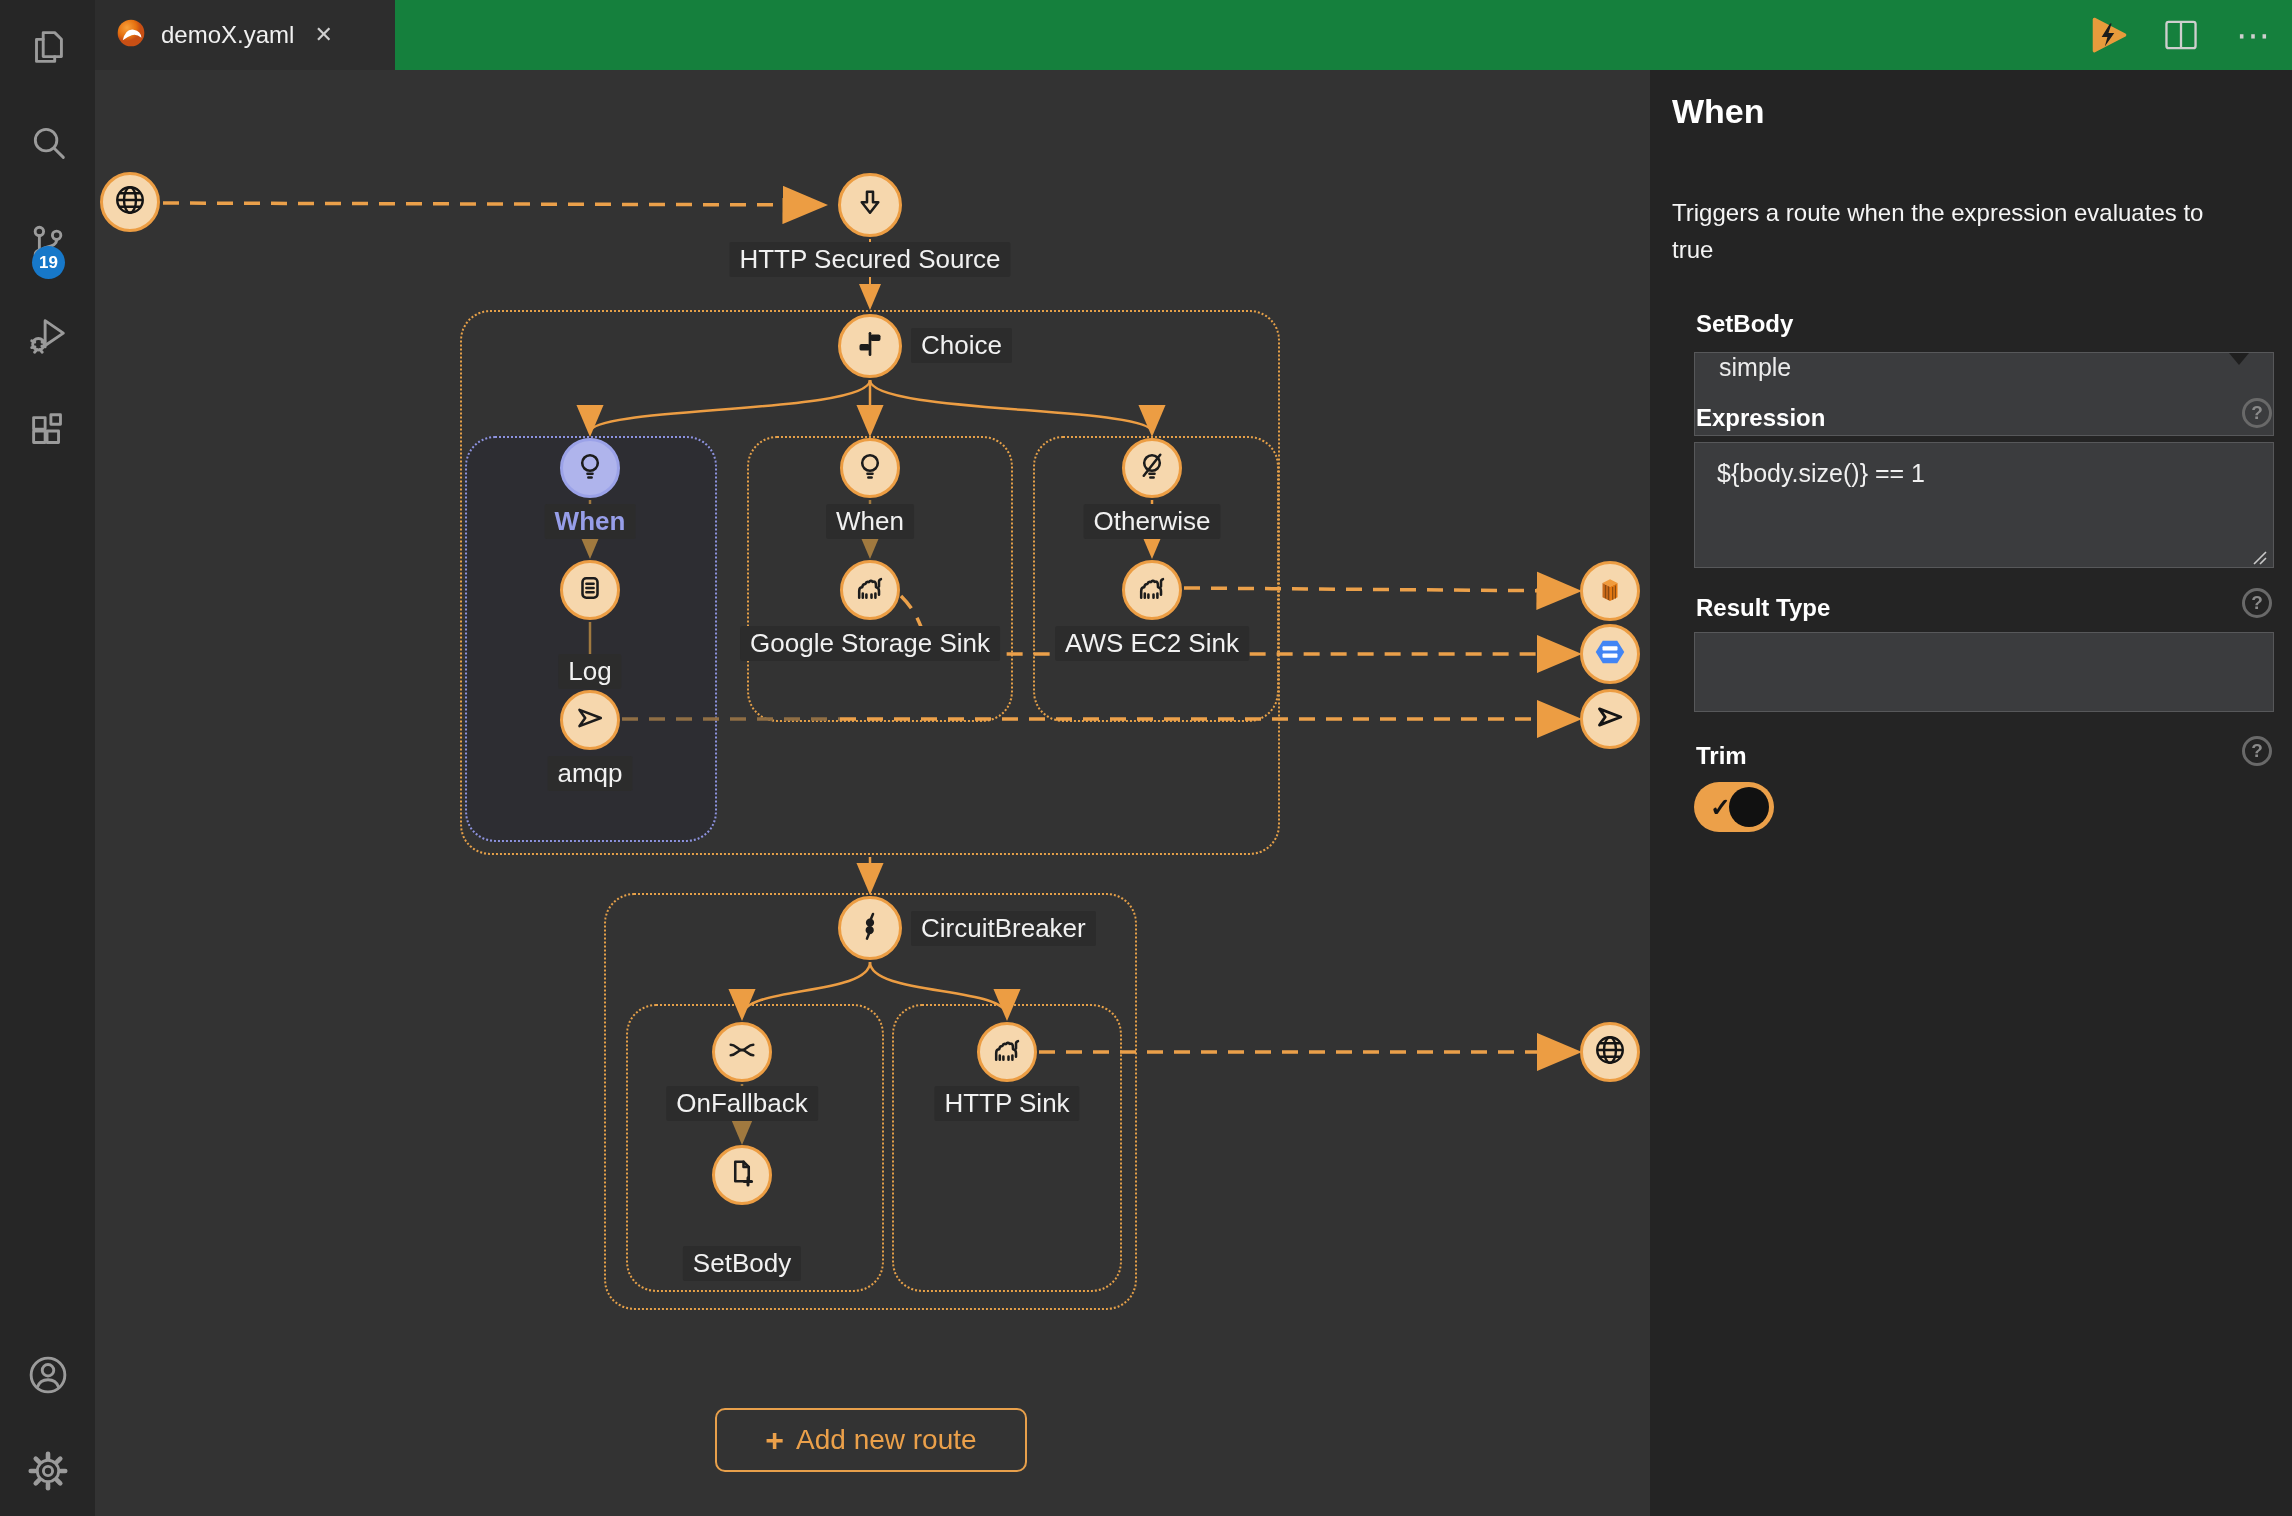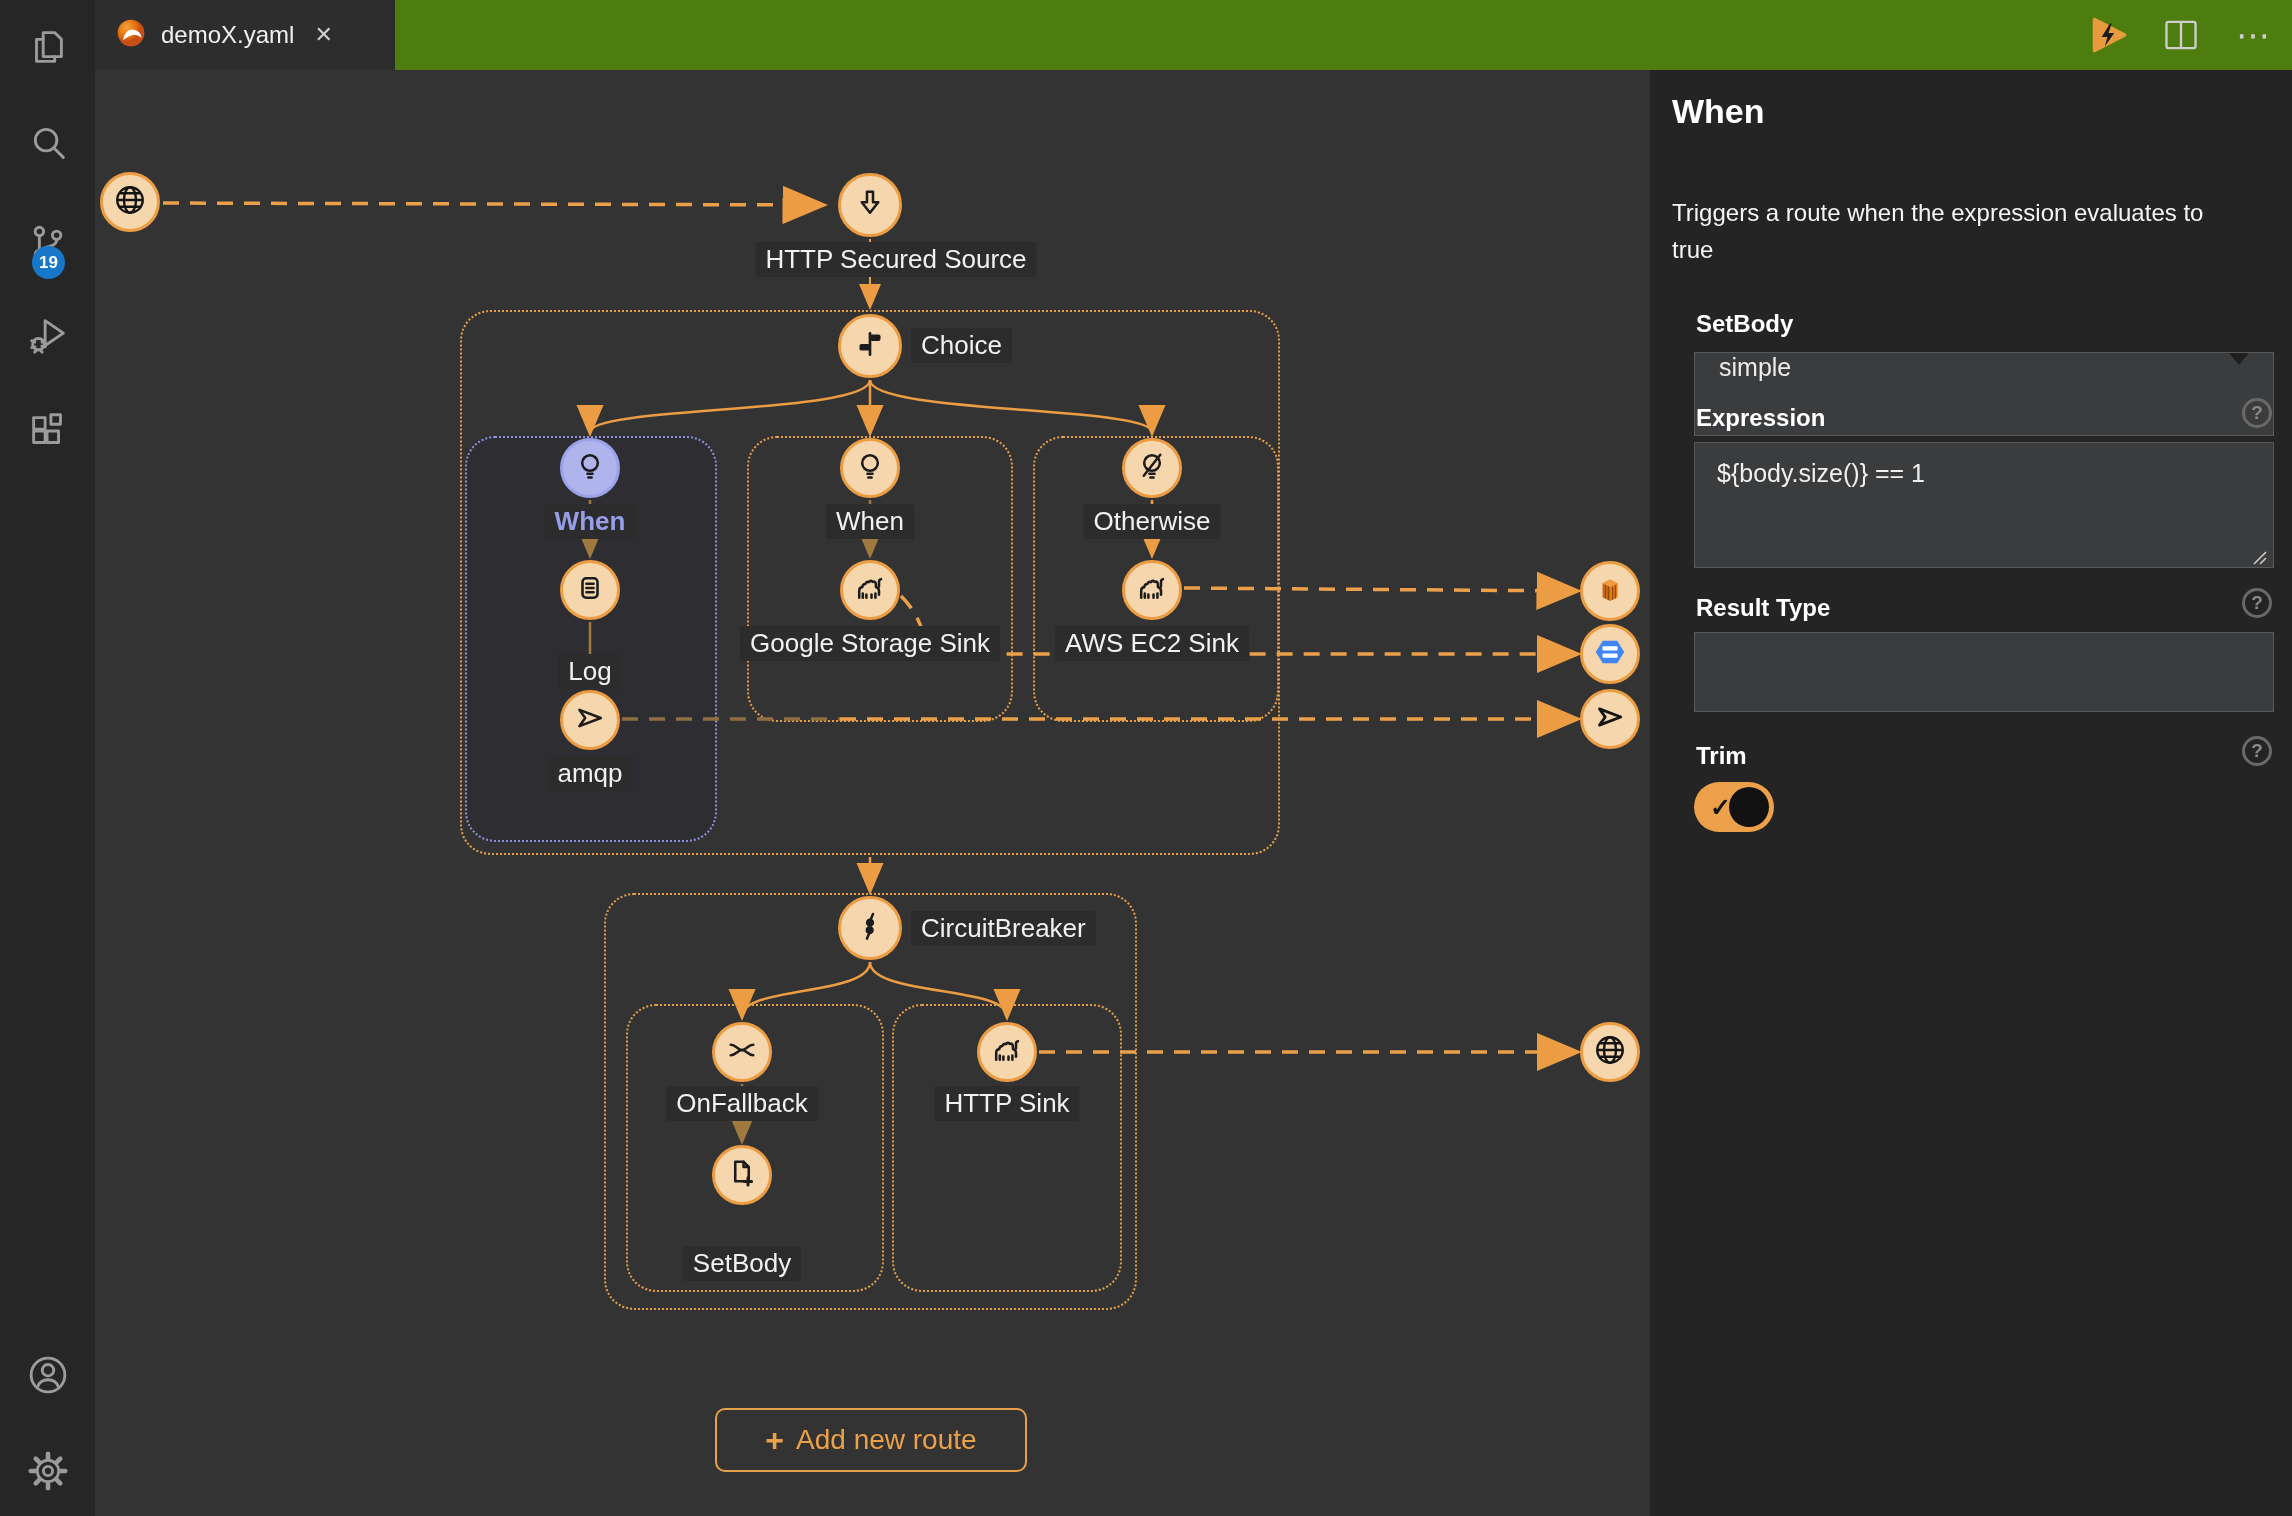--- a/index.html
+++ b/index.html
@@ -5,21 +5,21 @@
   html,body{margin:0;padding:0;background:#1b1b1b;}
   body{width:2292px;height:1516px;overflow:hidden;font-family:"Liberation Sans",sans-serif;}
   .app{position:relative;width:2292px;height:1516px;background:#333;}
   
   .activitybar{position:absolute;left:0;top:0;width:95px;height:1516px;background:#262626;z-index:30;}
   .ab-icon{position:absolute;left:50%;transform:translateX(-50%);width:46px;height:46px;color:#9b9b9b;cursor:pointer;}
   .ab-icon svg{width:46px;height:46px;stroke:#9b9b9b;fill:none;stroke-width:1.5;stroke-linecap:round;stroke-linejoin:round;}
   .badge{position:absolute;left:32px;top:246px;width:33px;height:33px;border-radius:50%;background:#1778c9;color:#fff;
          font-size:17px;font-weight:bold;display:flex;align-items:center;justify-content:center;z-index:31;}
   
-  .topbar{position:absolute;left:95px;top:0;width:2197px;height:70px;background:#4d7c0f;z-index:20;}
+  .topbar{position:absolute;left:95px;top:0;width:2197px;height:70px;background:#15803d;z-index:20;}
   .tab{position:absolute;left:0;top:0;height:70px;width:300px;background:#2d2d2d;display:flex;align-items:center;gap:14px;padding:0 20px;box-sizing:border-box;cursor:pointer;}
   .tab-title{color:#f0f0f0;font-size:24px;}
   .tab-close{color:#cfcfcf;font-size:22px;margin-left:6px;cursor:pointer;}
   .topbar-actions{position:absolute;right:18px;top:0;height:70px;display:flex;align-items:center;gap:30px;}
   .tb-btn{width:42px;height:42px;display:flex;align-items:center;justify-content:center;cursor:pointer;color:#cfcfcf;font-size:34px;}
   
   .canvas{position:absolute;left:95px;top:70px;width:1555px;height:1446px;background:#333;overflow:hidden;}
   .cbox{position:absolute;border:2px dotted #e5a049;border-radius:30px;box-sizing:border-box;z-index:1;}
   .cbox.sel{border-color:#8d93de;background:#2d2d32;}
   .route-label{position:absolute;left:50%;transform:translateX(-50%);top:8px;color:#e8a04b;font-size:26px;}
@@ -235,21 +235,21 @@
             <ellipse cx="12" cy="12" rx="4" ry="8.5"></ellipse>
             <path d="M3.5 12h17M5 7.5h14M5 16.5h14"></path>
           </svg></span>
     </div>
 
     <div class="node lg" style="left:743px;top:103px">
       <span><svg viewBox="0 0 24 24">
             <path d="M10 4.5 L14 4.5 L14 11.5 L17.5 11.5 L12 18.5 L6.5 11.5 L10 11.5 Z"></path>
           </svg></span>
     </div>
-    <div class="nlabel" style="left:801px;top:172px">HTTP Secured Source</div>
+    <div class="nlabel" style="left:775px;top:172px">HTTP Secured Source</div>
 
     <div class="node lg" style="left:743px;top:244px">
       <span><svg viewBox="0 0 24 24">
             <g fill="#1c1c1c" stroke="none">
               <rect x="11.1" y="4" width="1.8" height="16" rx="0.9"></rect>
               <rect x="12.2" y="5.6" width="6.8" height="4.4" rx="1.3"></rect>
               <rect x="5" y="12" width="6.8" height="4.4" rx="1.3"></rect>
             </g>
           </svg></span>
     </div>

